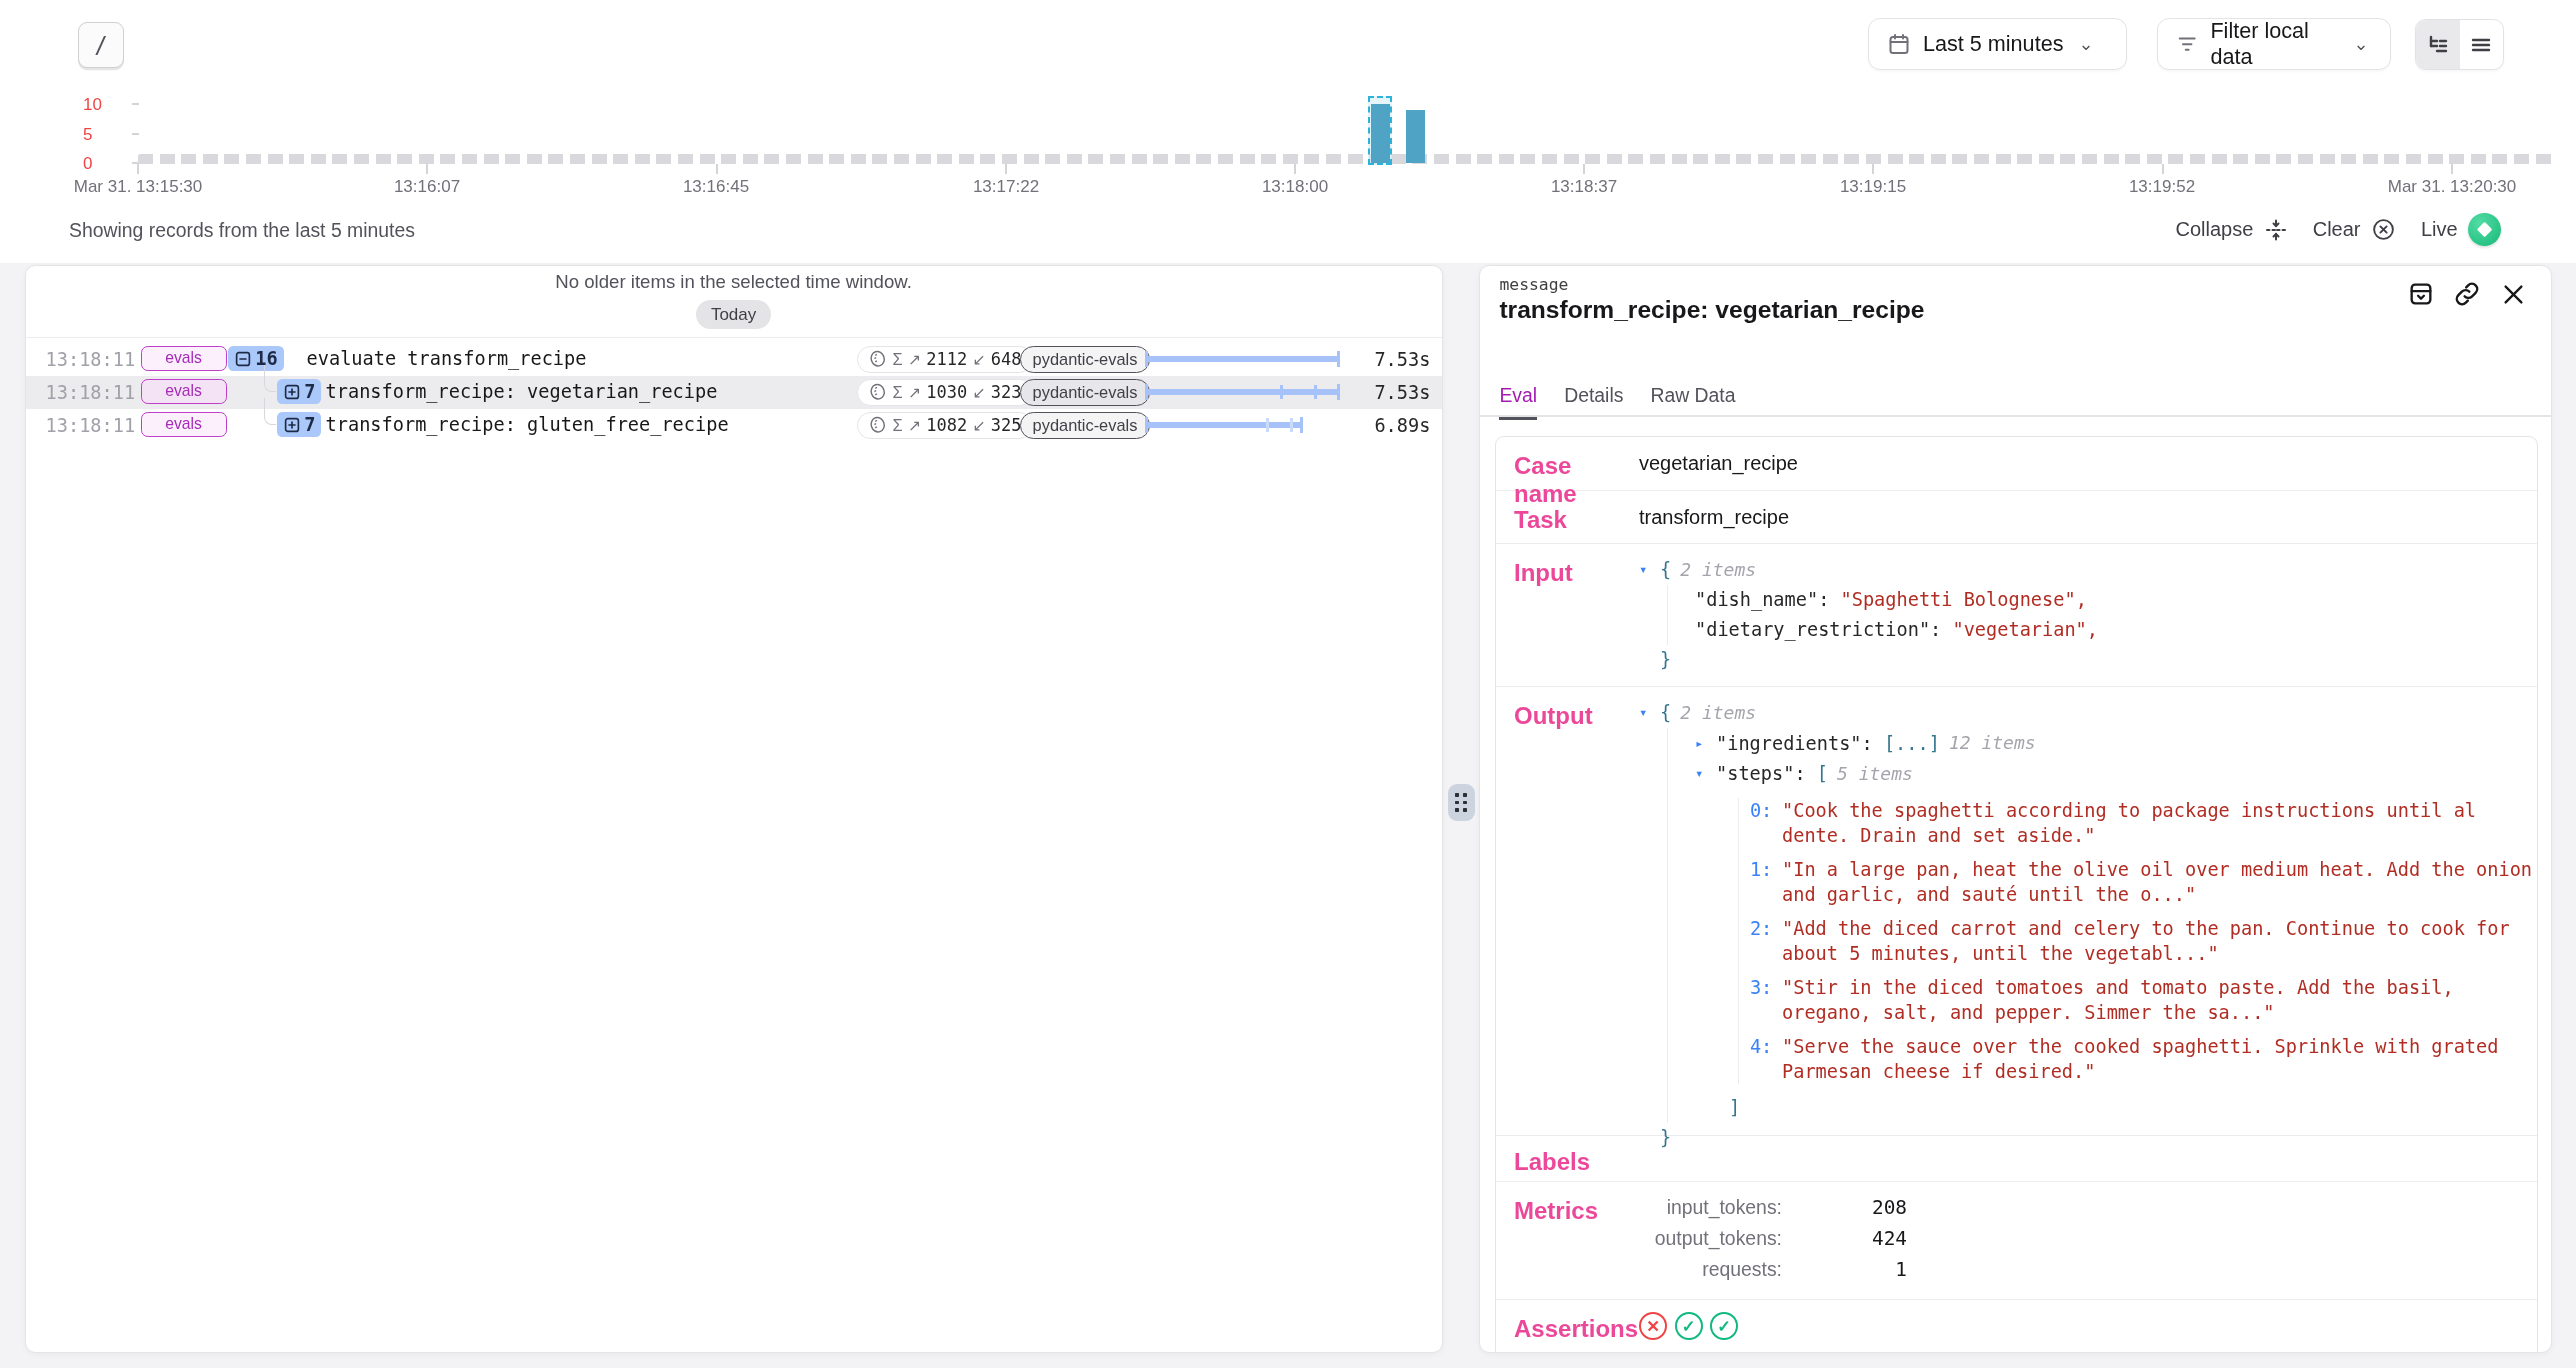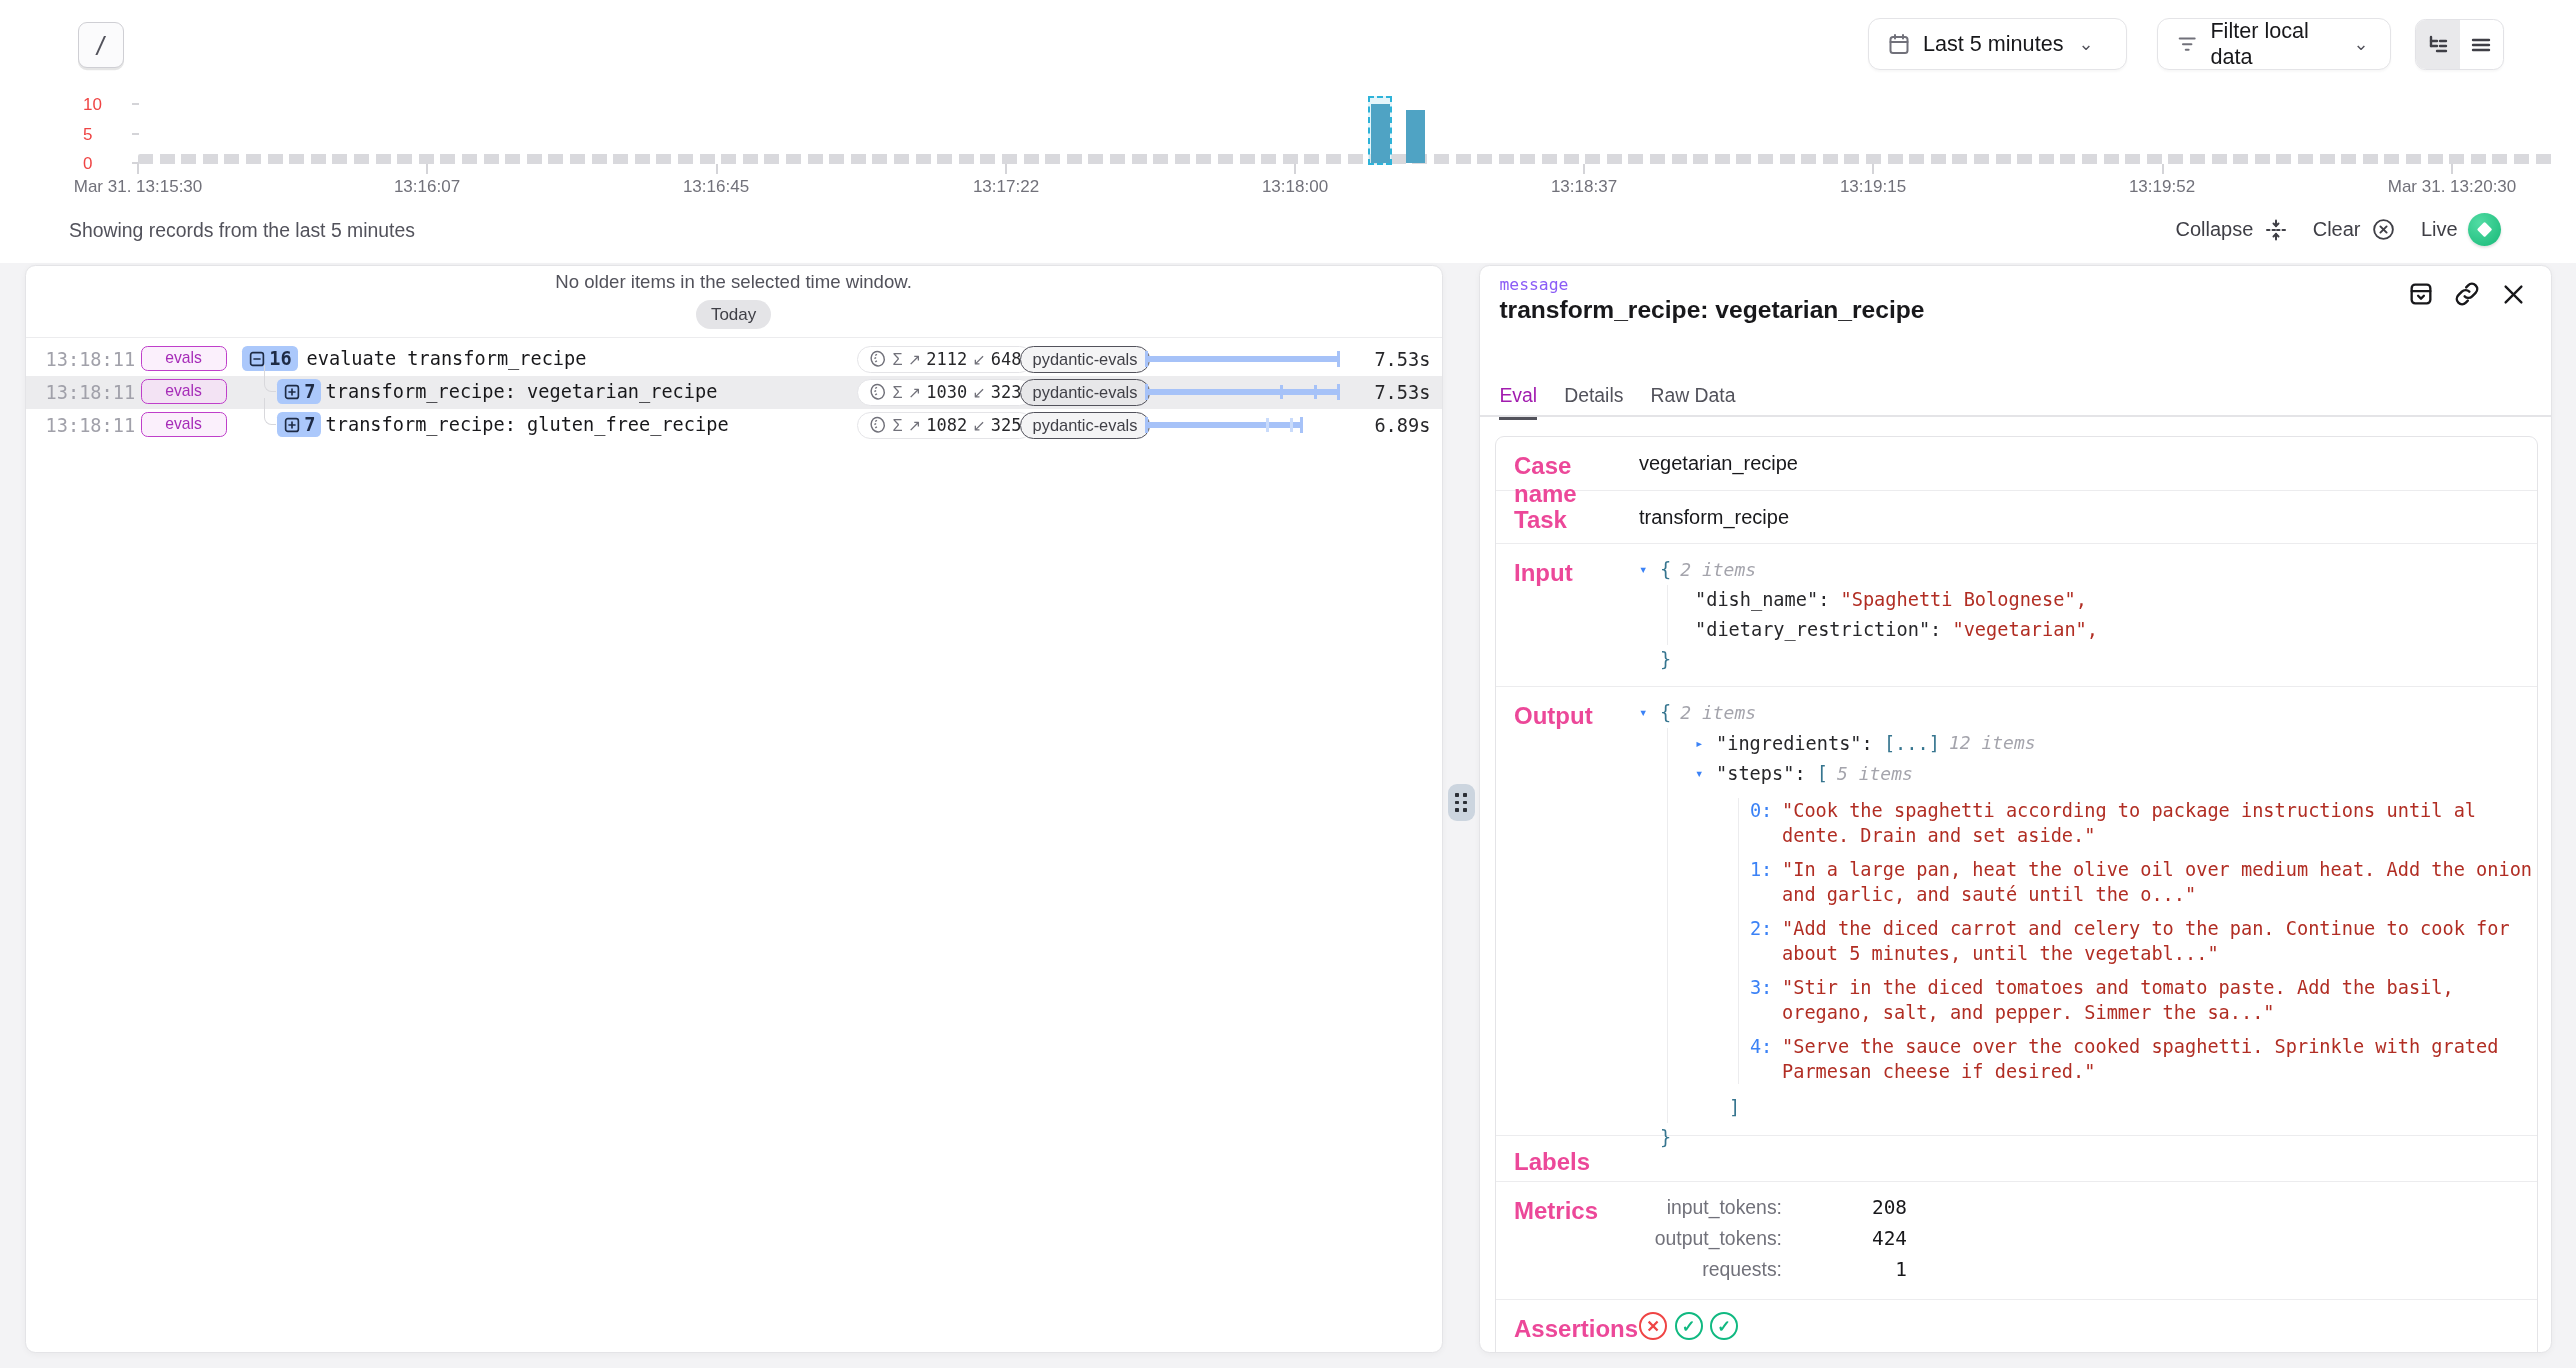--- a/index.html
+++ b/index.html
@@ -81,21 +81,21 @@
   .trace-row.sel .t-service { background:#e7e7e9; }
   .t-bar { position:absolute; left:1119px; top:0; width:195px; height:33px; }
   .t-bar i { position:absolute; background:#a6c2f8; }
   .t-bar .rod { top:13.4px; height:6px; }
   .t-bar .cap { top:8.2px; width:3px; height:16.4px; }
   .t-bar .tick { top:9.7px; width:3px; height:13.4px; }
   .t-bar .tick.lite { background:#c9dbfb; }
   .t-dur { position:absolute; right:11.2px; top:6px; font-family:"DejaVu Sans Mono",monospace; font-size:18.6px; color:#27272a; }
 
   
-  .rp-kind { position:absolute; left:19.4px; top:9px; font-family:"DejaVu Sans Mono",monospace; font-size:16.4px; color:#8b5cf6; }
+  .rp-kind { position:absolute; left:19.4px; top:9px; font-family:"DejaVu Sans Mono",monospace; font-size:16.4px; color:#404040; }
   .rp-title { position:absolute; left:19.4px; top:30px; font-size:24.6px; font-weight:600; color:#18181b; }
   .rp-icons { position:absolute; right:22.4px; top:13.4px; display:flex; gap:16.4px; }
   .rp-icons .icn { width:30px; height:30px; display:flex; align-items:center; justify-content:center; cursor:pointer; }
   .tabs { position:absolute; left:19.4px; top:118px; display:flex; gap:27px; font-size:19.4px; color:#52525b; }
   .tab { padding-bottom:10.4px; cursor:pointer; }
   .tab.active { color:#a21caf; border-bottom:3px solid #52525b; }
   .tabs-divider { position:absolute; left:0; top:149px; width:100%; height:1.5px; background:#e4e4e7; }
   .dtable { position:absolute; left:15px; top:170px; width:1043px; border:1.5px solid #e4e4e7; border-radius:9px; }
   .drow { display:flex; border-top:1.5px solid #ececee; }
   .drow:first-child { border-top:none; }
@@ -268,21 +268,21 @@
 
   <div class="panel left-panel">
     <div class="lp-head">
       <div class="notice">No older items in the selected time window.</div>
       <div class="today-wrap"><span class="today">Today</span></div>
     </div>
     <div class="rows" id="rows">
         <div class="trace-row">
     <span class="t-time mono">13:18:11</span>
     <span class="t-tag">evals</span>
-    <span class="t-badge" style="left: 216px;">
+    <span class="t-badge" style="left: 202px;">
       <svg class="sq" width="18" height="18" viewBox="0 0 24 24" fill="none" stroke="#1e2b45" stroke-width="2.2" stroke-linecap="round">
         <rect x="3.5" y="3.5" width="17" height="17" rx="3"></rect>
               <line class="hln" x1="8" y1="12" x2="16" y2="12"></line>
       </svg>
             <b>16</b>
           </span>
     <span class="t-name" style="left: 281px;">evaluate transform_recipe</span>
     <span class="t-tokens">
       <svg width="19.4" height="19.4" viewBox="0 0 24 24" fill="none" stroke="#71717a" stroke-width="1.8">
         <ellipse cx="12" cy="12" rx="8" ry="9" transform="rotate(-18 12 12)"></ellipse>

